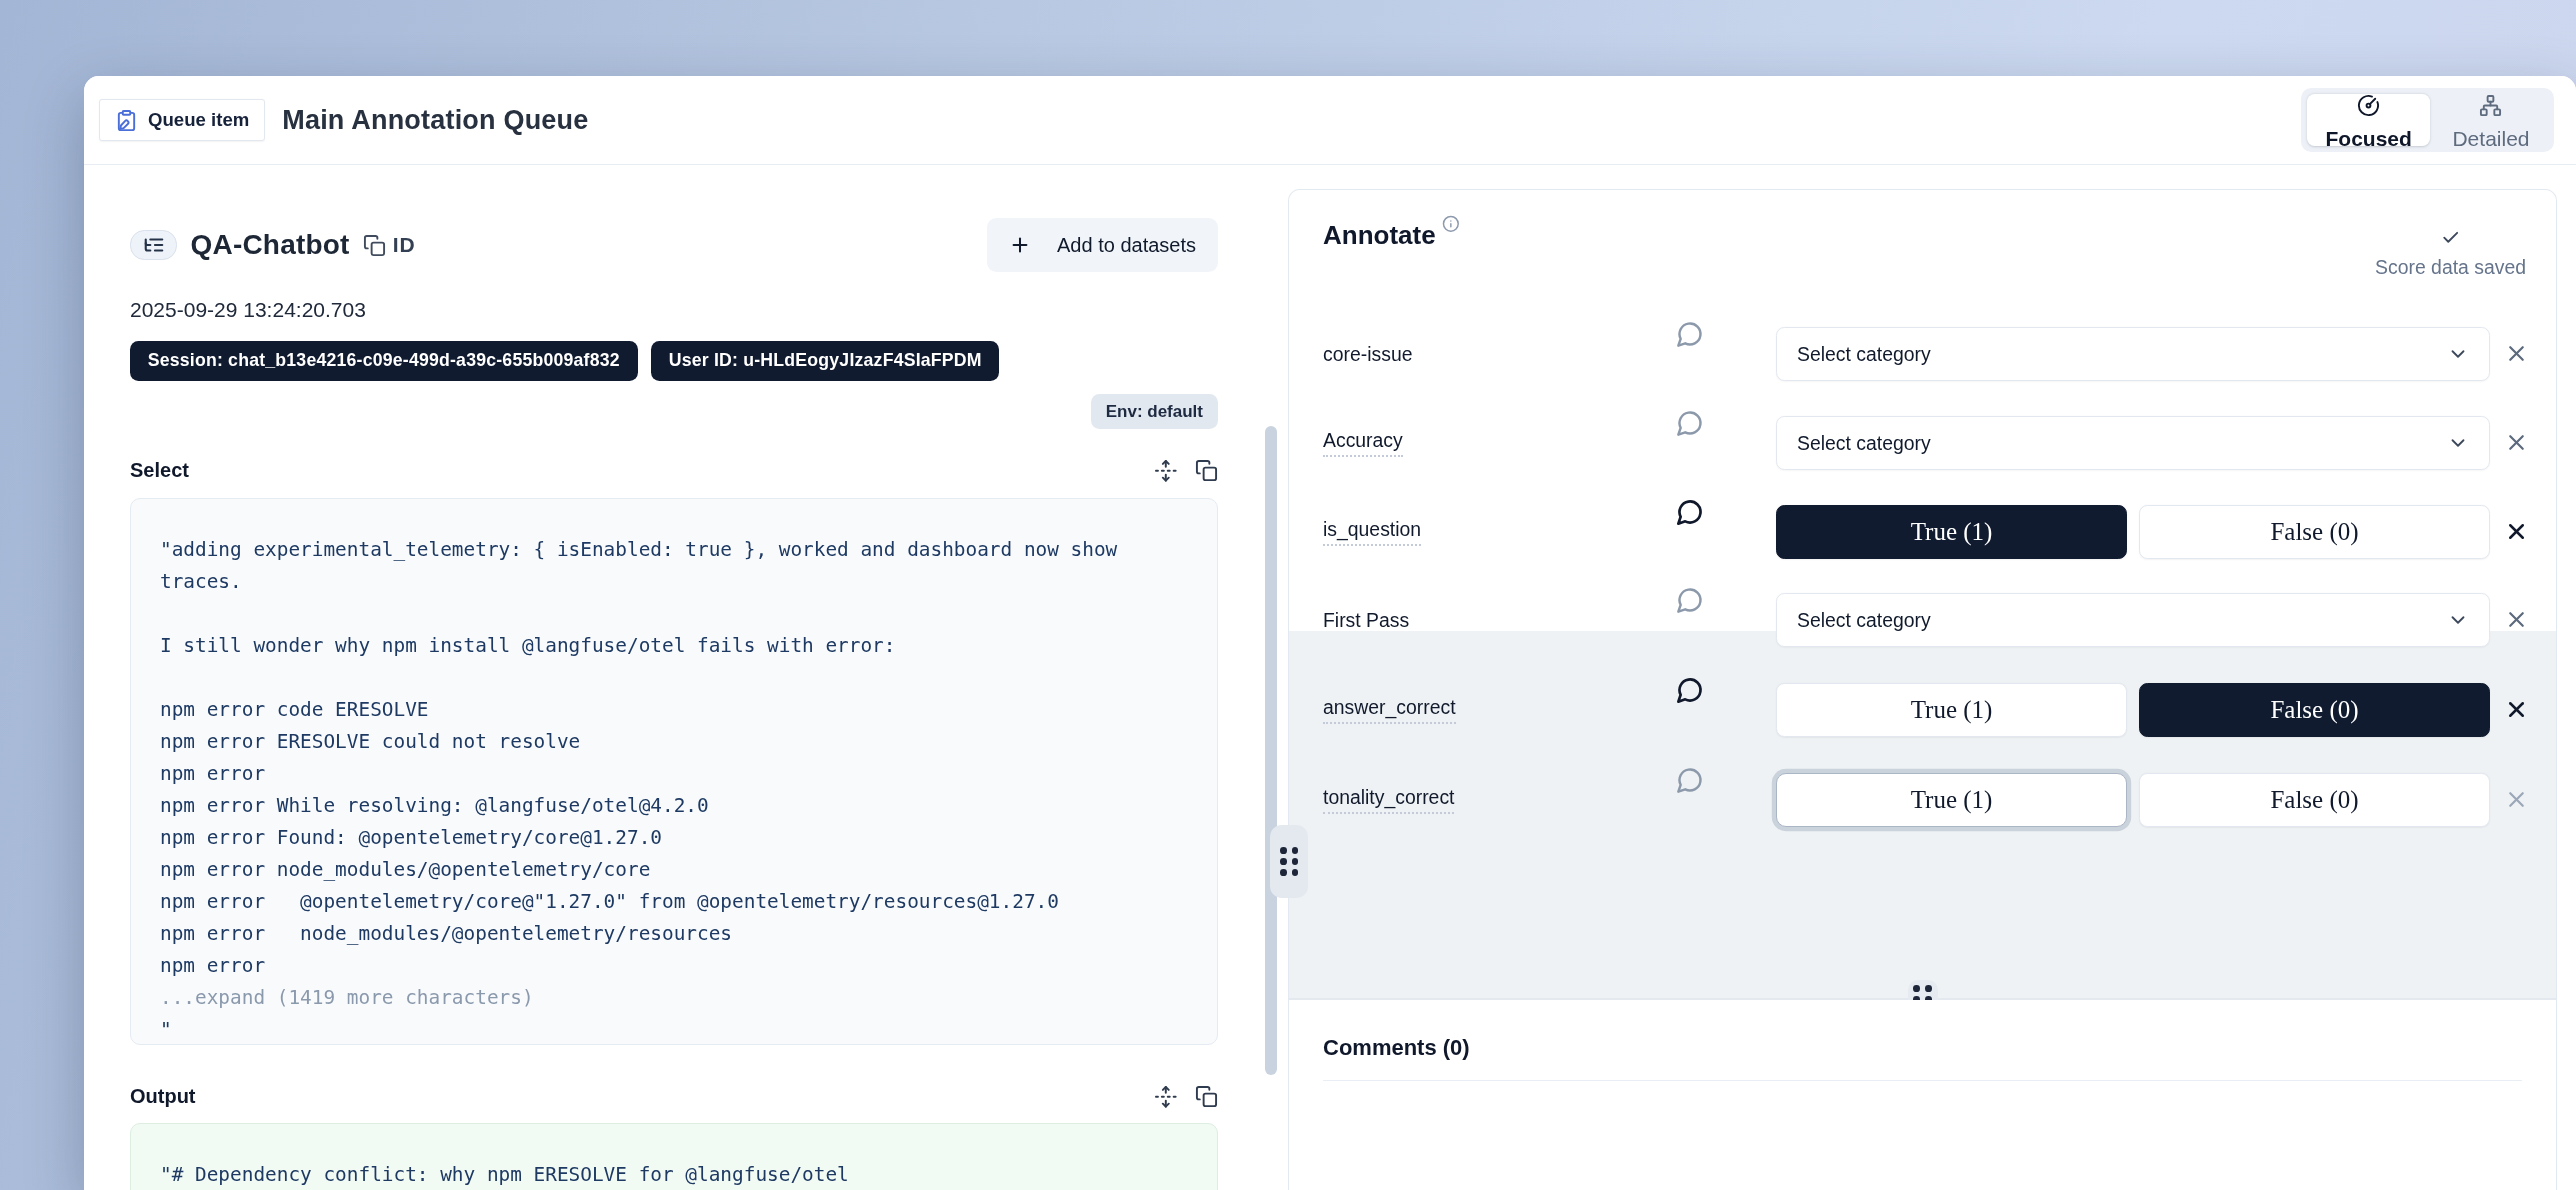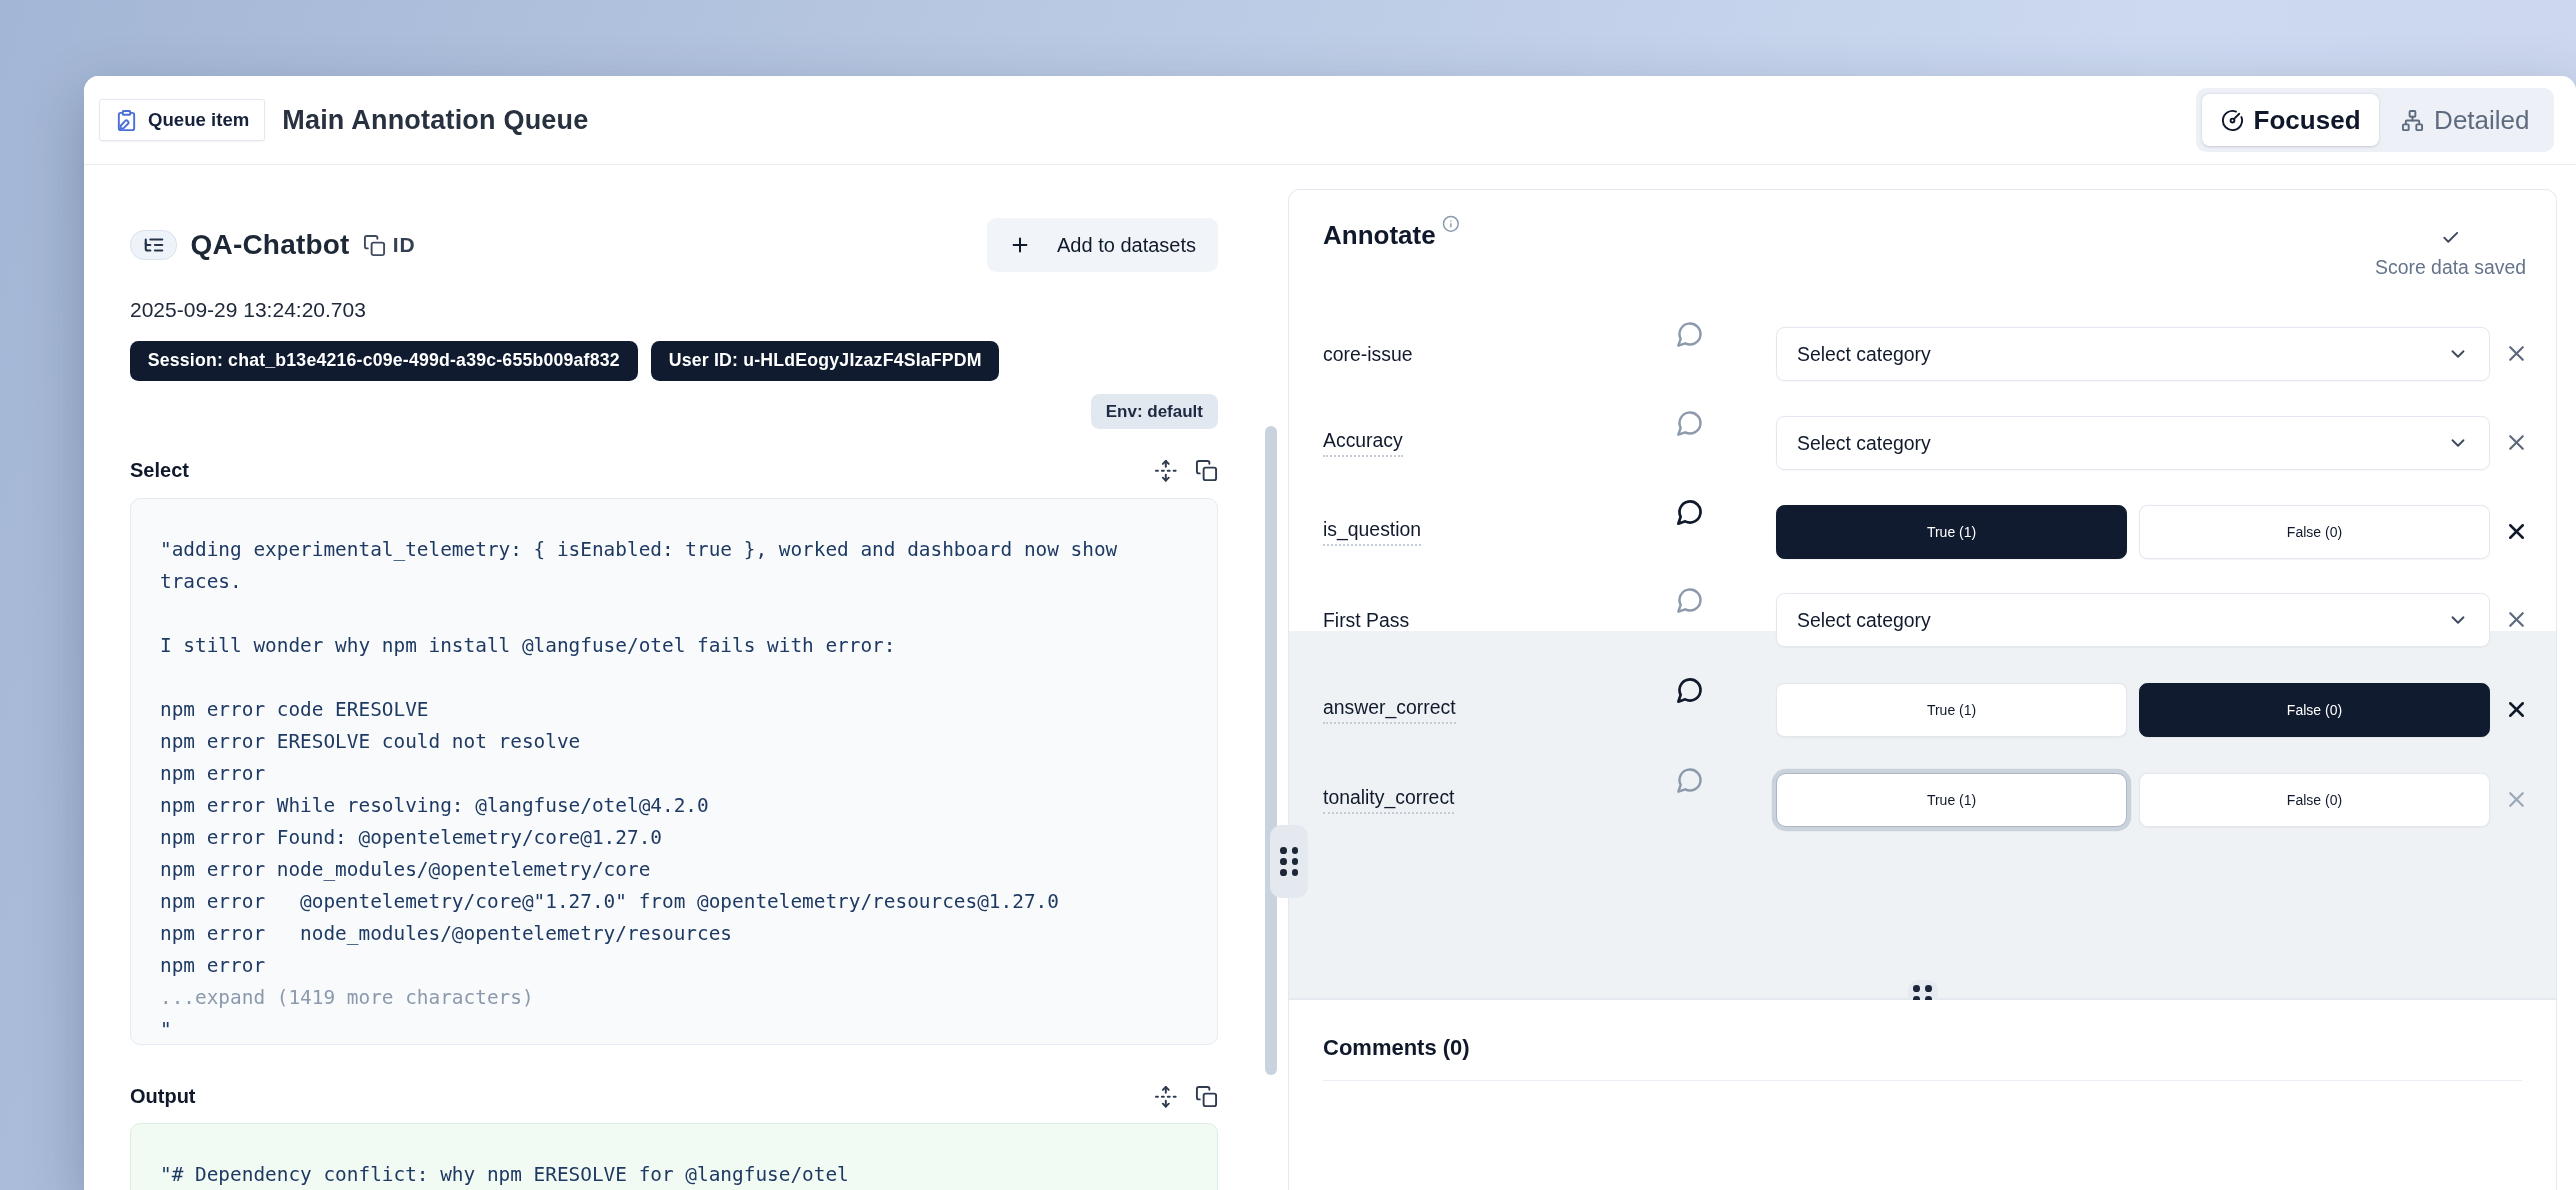--- a/index.html
+++ b/index.html
@@ -31,21 +31,21 @@
     height:42px; padding:0 15px; font-size:18.6px; font-weight:700; color:#16213a;
     box-shadow:0 0.8px 1.7px rgba(15,23,42,.05);
   }
   .win-title { font-size:27px; font-weight:600; color:#28313f; margin-left:17px; letter-spacing:0.2px; }
   .spacer { flex:1; }
   .seg-control {
     display:flex; align-items:center; background:#edf1f7; border-radius:10px;
     padding:5.9px; gap:3.4px; height:64px;
   }
   .seg-btn { display:flex; align-items:center; gap:10px; height:52px; padding:0 18.6px;
-    border-radius:7.6px; font-size:26px; }
+    border-radius:7.6px; font-size:21px;flex-direction:column; }
   .seg-btn.active { background:#fff; color:#0f172a; font-weight:600;
     box-shadow:0 0.8px 2.5px rgba(15,23,42,.18); }
   .seg-btn.inactive { color:#5e6b7e; font-weight:500; }
 
   
   .left-panel { position:absolute; left:46px; top:89px; width:1088px; }
   .trace-row { display:flex; align-items:center; margin-top:47px; height:66px; }
   .trace-icon-pill {
     width:47px; height:30px; border-radius:14.3px; background:#eef2f9;
     border:1.7px solid #d9e1ec; display:flex; align-items:center; justify-content:center;
@@ -104,22 +104,23 @@
   .row-bubble { position:absolute; left:353px; top:-6.7px; }
   .row-controls { position:absolute; left:453px; width:714px; height:54px; display:flex; gap:11.8px; }
   .sel-box {
     flex:1; display:flex; align-items:center; border:1.7px solid #e3e8f0; border-radius:8.4px;
     background:#fff; padding:0 20px; font-size:19.4px; color:#101a2c;
     box-shadow:0 0.8px 1.7px rgba(15,23,42,.04);
   }
   .sel-box .chev { margin-left:auto; color:#3c485c; }
   .bool-btn {
     flex:1; display:flex; align-items:center; justify-content:center; border-radius:8.4px;
-    font-size:14px; border:1.7px solid #e3e8f0; background:#fff; color:#101a2c;
+    font-size:25px; border:1.7px solid #e3e8f0; background:#fff; color:#101a2c;
     box-shadow:0 0.8px 1.7px rgba(15,23,42,.05);
+    font-family:Liberation Serif, serif;
   }
   .bool-btn.selected { background:#101b30; color:#fff; border-color:#101b30; font-weight:500; }
   .bool-btn.focused { border:1.7px solid #aab6c6; border-radius:10px;
     box-shadow:0 0 0 4.2px rgba(148,163,184,.40); }
   .row-x { position:absolute; right:0; top:13.5px; }
   .x-dark { color:#10182b; } .x-mid { color:#5c6a7e; } .x-light { color:#9aa7b8; }
   .bubble-dark { color:#10182b; } .bubble-gray { color:#8b99ab; }
 
   .panel-divider { position:absolute; left:0; right:0; top:808px; height:1.7px; background:#e3e9ee; }
   .grip {

